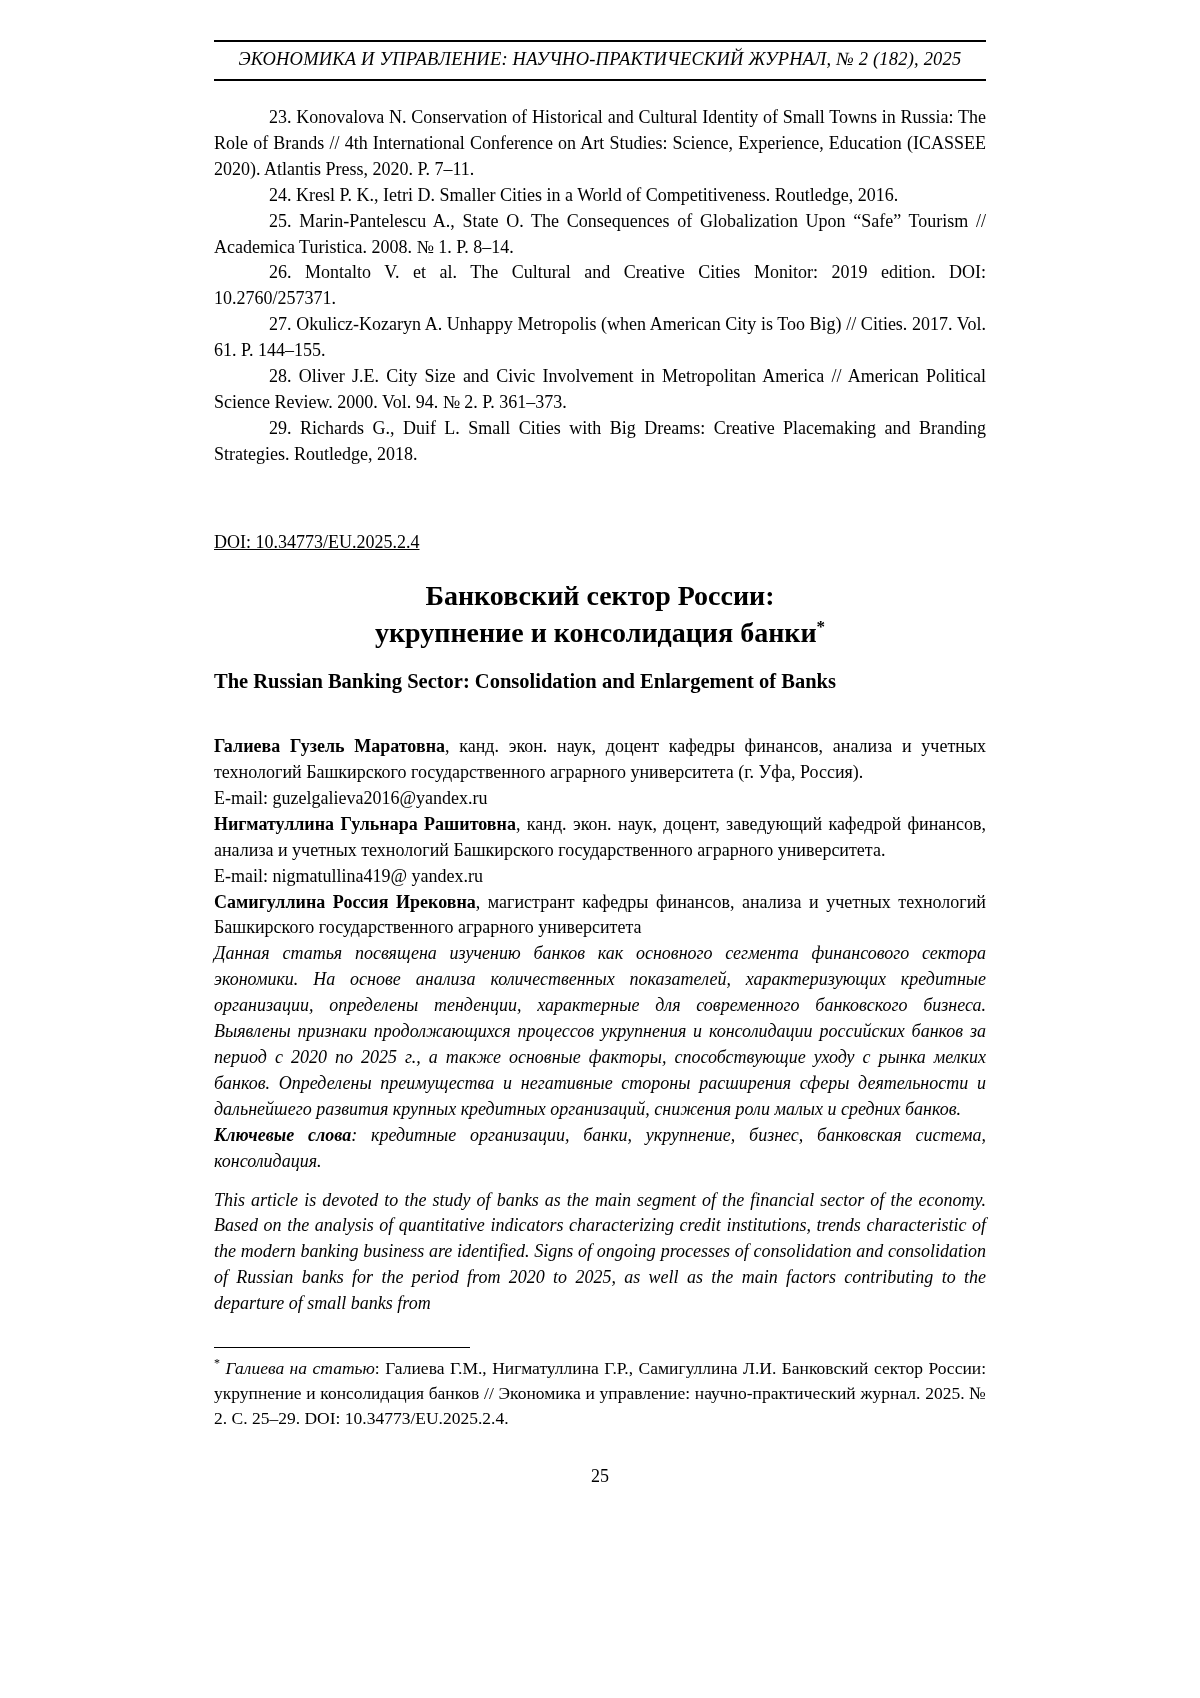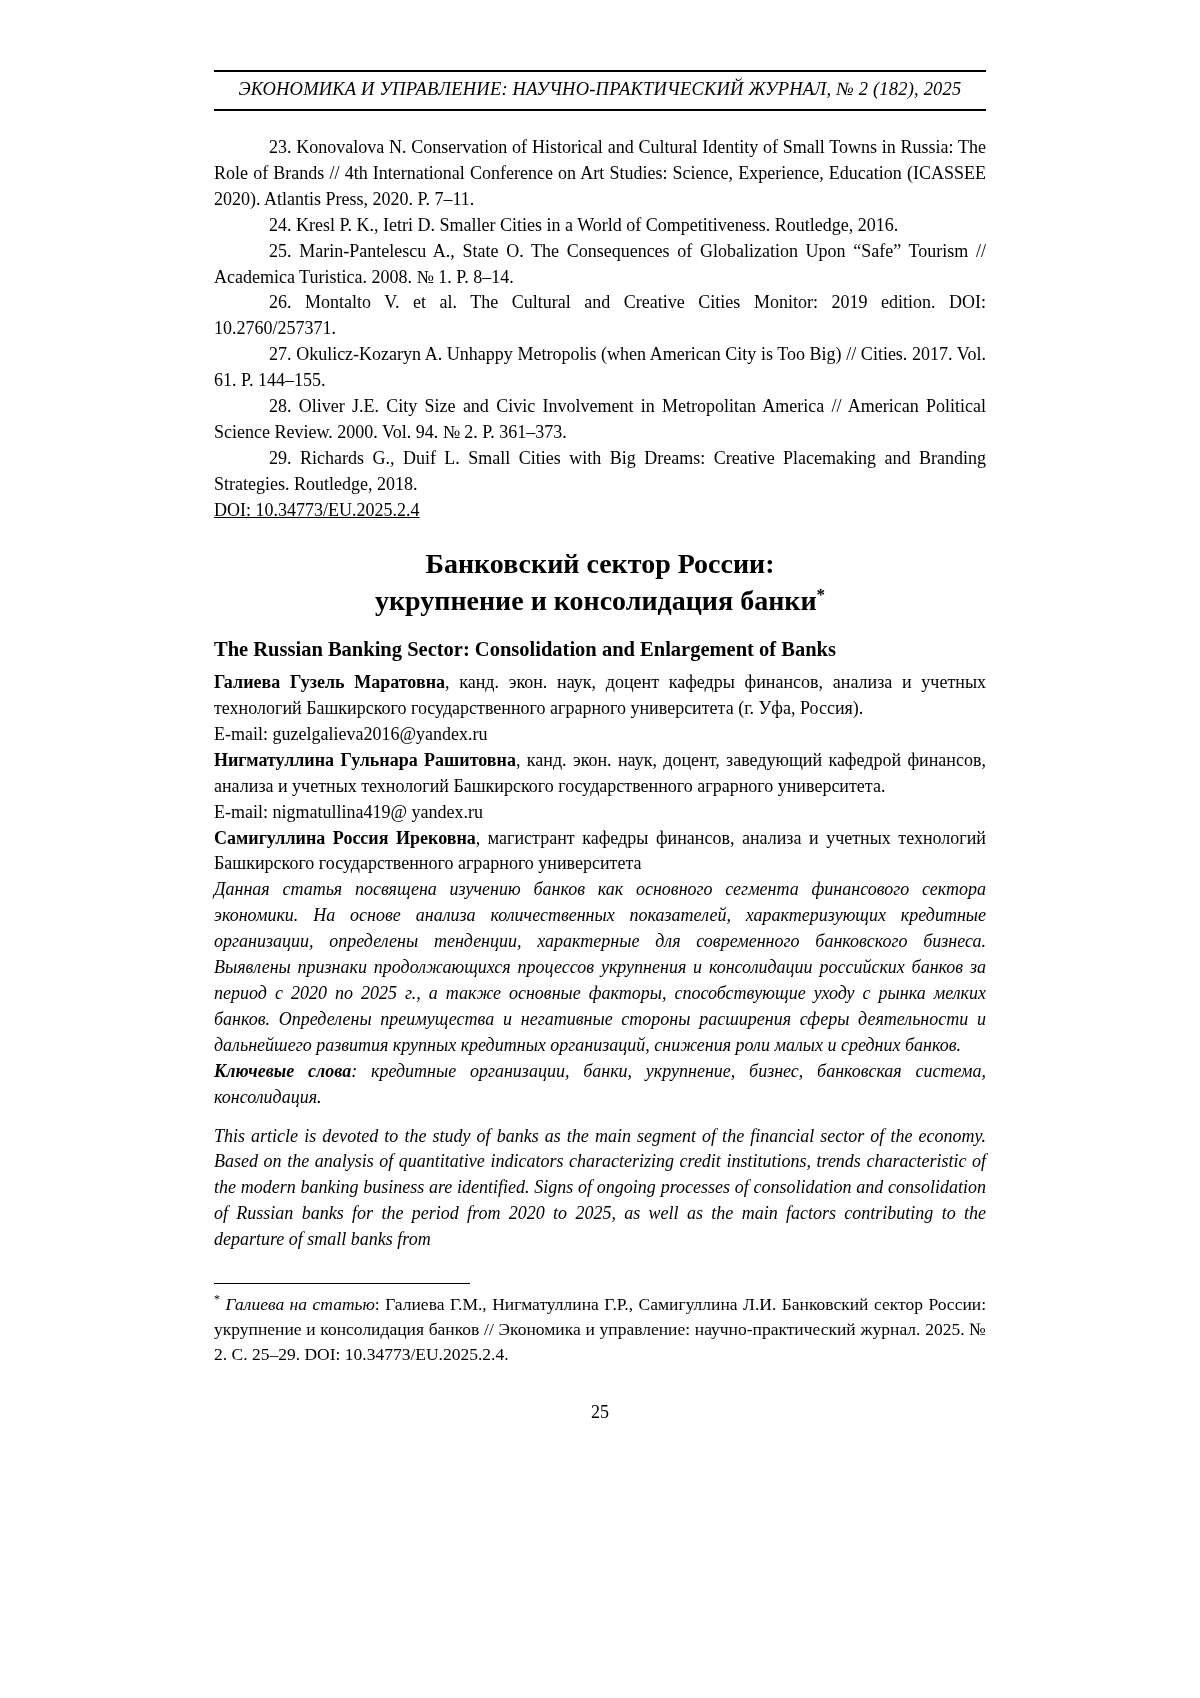--- a/index.html
+++ b/index.html
@@ -1,21 +1,21 @@
 <!DOCTYPE html>
 <html><head>
 <meta charset="utf-8">
 <style>
   * { margin: 0; padding: 0; box-sizing: border-box; }
   html, body { background: #ffffff; }
   .page {
     width: 980px;
     height: 1698px;
     margin: 0 auto;
-    padding: 70px 104px 0 104px;
+    padding: 40px 104px 0 104px;
     background: #ffffff;
     font-family: "Liberation Serif", serif;
     font-size: 18px;
     color: #000000;
     position: relative;
     overflow: hidden;
   }
   
   .rule { border-top: 2px solid #000; }
   .header-title {
@@ -27,20 +27,21 @@
   }
   
   .refs { margin-top: 24px; }
   .refs p {
     text-align: justify;
     text-indent: 55px;
     line-height: 1.44;
   }
   
   .doi {
+    margin-top: 62px;
     text-decoration: underline;
     line-height: 1.44;
   }
   
   .title-ru {
     margin-top: 22px;
     text-align: center;
     font-weight: bold;
     font-size: 28px;
     line-height: 1.32;
@@ -61,21 +62,21 @@
   .authors-block { margin-top: 30px; width: 438px; }
   .authors-rule { border-top: 1.5px solid #000; }
   .authors-names {
     font-weight: bold;
     font-size: 19px;
     text-align: center;
     padding: 7px 0 8px 0;
     line-height: 1.5;
   }
   
-  .affiliations { margin-top: 8px; }
+  .affiliations { margin-top: 40px; }
   .affiliations p {
     text-align: justify;
     line-height: 1.44;
   }
   
   .abstract-ru {
     font-style: italic;
     text-align: justify;
     line-height: 1.44;
   }

